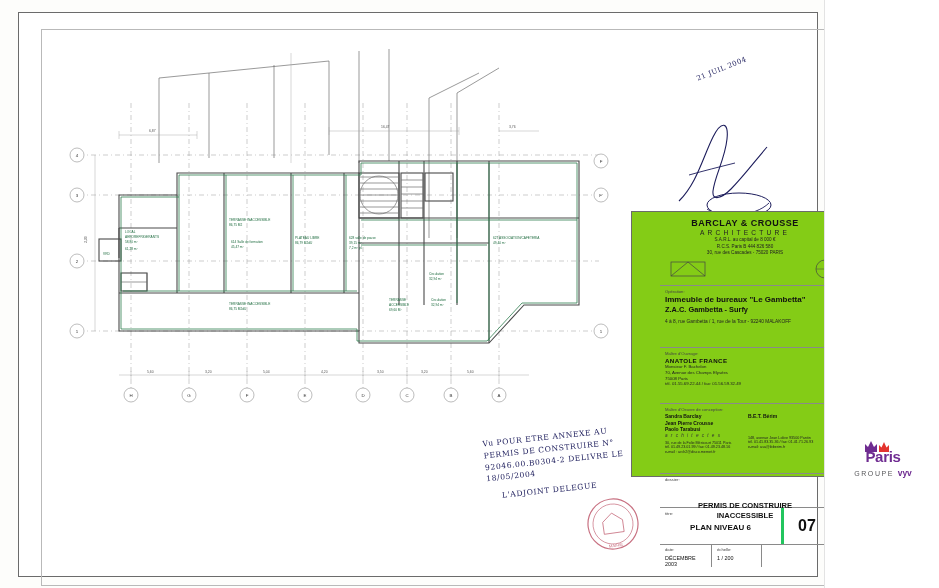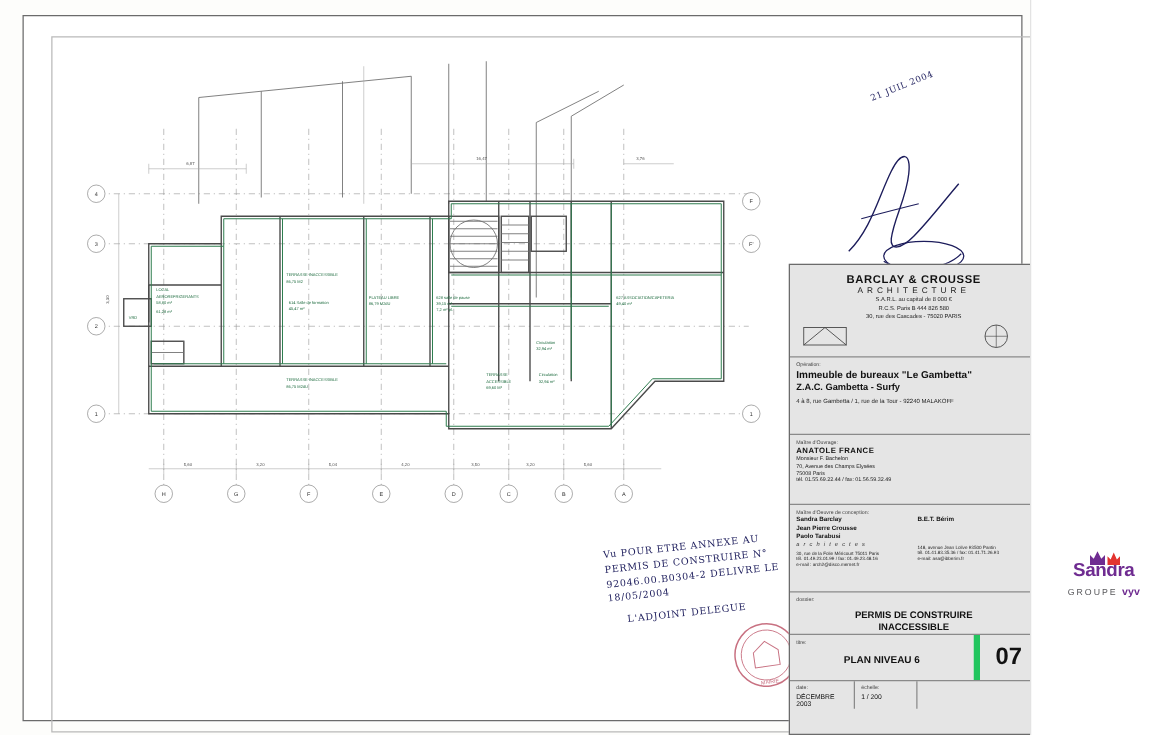--- a/index.html
+++ b/index.html
@@ -40,26 +40,27 @@
     position: absolute;
     left: 40px; top: 30px;
     width: 560px; height: 480px;
   }
   .plan svg { display: block; }
 
   
   .titleblock {
     position: absolute;
     left: 612px; top: 198px;
-    width: 200px; height: 377px;
+    width: 200px; height: 266px;
     border: 1px solid #6b6b6b;
-    background: #e5e5e5;
+    background: #84cc16;
     font-size: 5.2px;
     color: #1b1b1b;
     box-sizing: border-box;
+    padding-left: 28px;
   }
   .tb-section {
     border-bottom: 1px solid #8a8a8a;
     padding: 3px 5px 4px 5px;
     box-sizing: border-box;
     position: relative;
   }
   .tb-label {
     font-size: 4.2px;
     color: #444;
@@ -144,39 +145,39 @@
     font-size: 3.7px;
     color: #222;
     line-height: 1.3;
   }
   .dossier-title {
     text-align: center;
     font-weight: bold;
     font-size: 7.6px;
     color: #111;
     line-height: 1.3;
-    margin-top: 5px;
+    margin-top: 19px;
   }
   .tb-bottom {
     display: flex;
     height: 36px;
     border-bottom: 1px solid #8a8a8a;
   }
   .tb-bottom .left {
     flex: 1;
-    border-right: 5px solid #22c55e;
+    border-right: 3px solid #22c55e;
     padding: 3px 5px;
     box-sizing: border-box;
   }
   .tb-bottom .right {
     width: 46px;
     display: flex;
     align-items: center;
     justify-content: center;
-    font-size: 19px;
+    font-size: 16px;
     font-weight: bold;
     color: #111;
   }
   .titre-txt {
     font-weight: bold;
     font-size: 8px;
     color: #111;
     margin-top: 7px;
     text-align: center;
   }
@@ -565,21 +566,21 @@
   <div class="sidepanel">
 
     <div class="chorum-box">
       <div style="position:relative; display:inline-block;">
         <span class="chorum-crowns">
           <svg width="30" height="14" viewBox="0 0 30 14">
             <path d="M2 13 L2 5 L5 8 L8 2 L11 8 L14 5 L14 13 Z" fill="#6f2c91"></path>
             <path d="M16 13 L16 6 L18.5 8.5 L21 3 L23.5 8.5 L26 6 L26 13 Z" fill="#e3342f"></path>
           </svg>
         </span>
-        <div class="chorum-word">Sandra</div>
+        <div class="chorum-word">Paris</div>
       </div>
       <div class="chorum-groupe">
         <span>GROUPE</span>
         <span class="chorum-vyv">vyv</span>
       </div>
     </div>
 
 
   </div>
 

